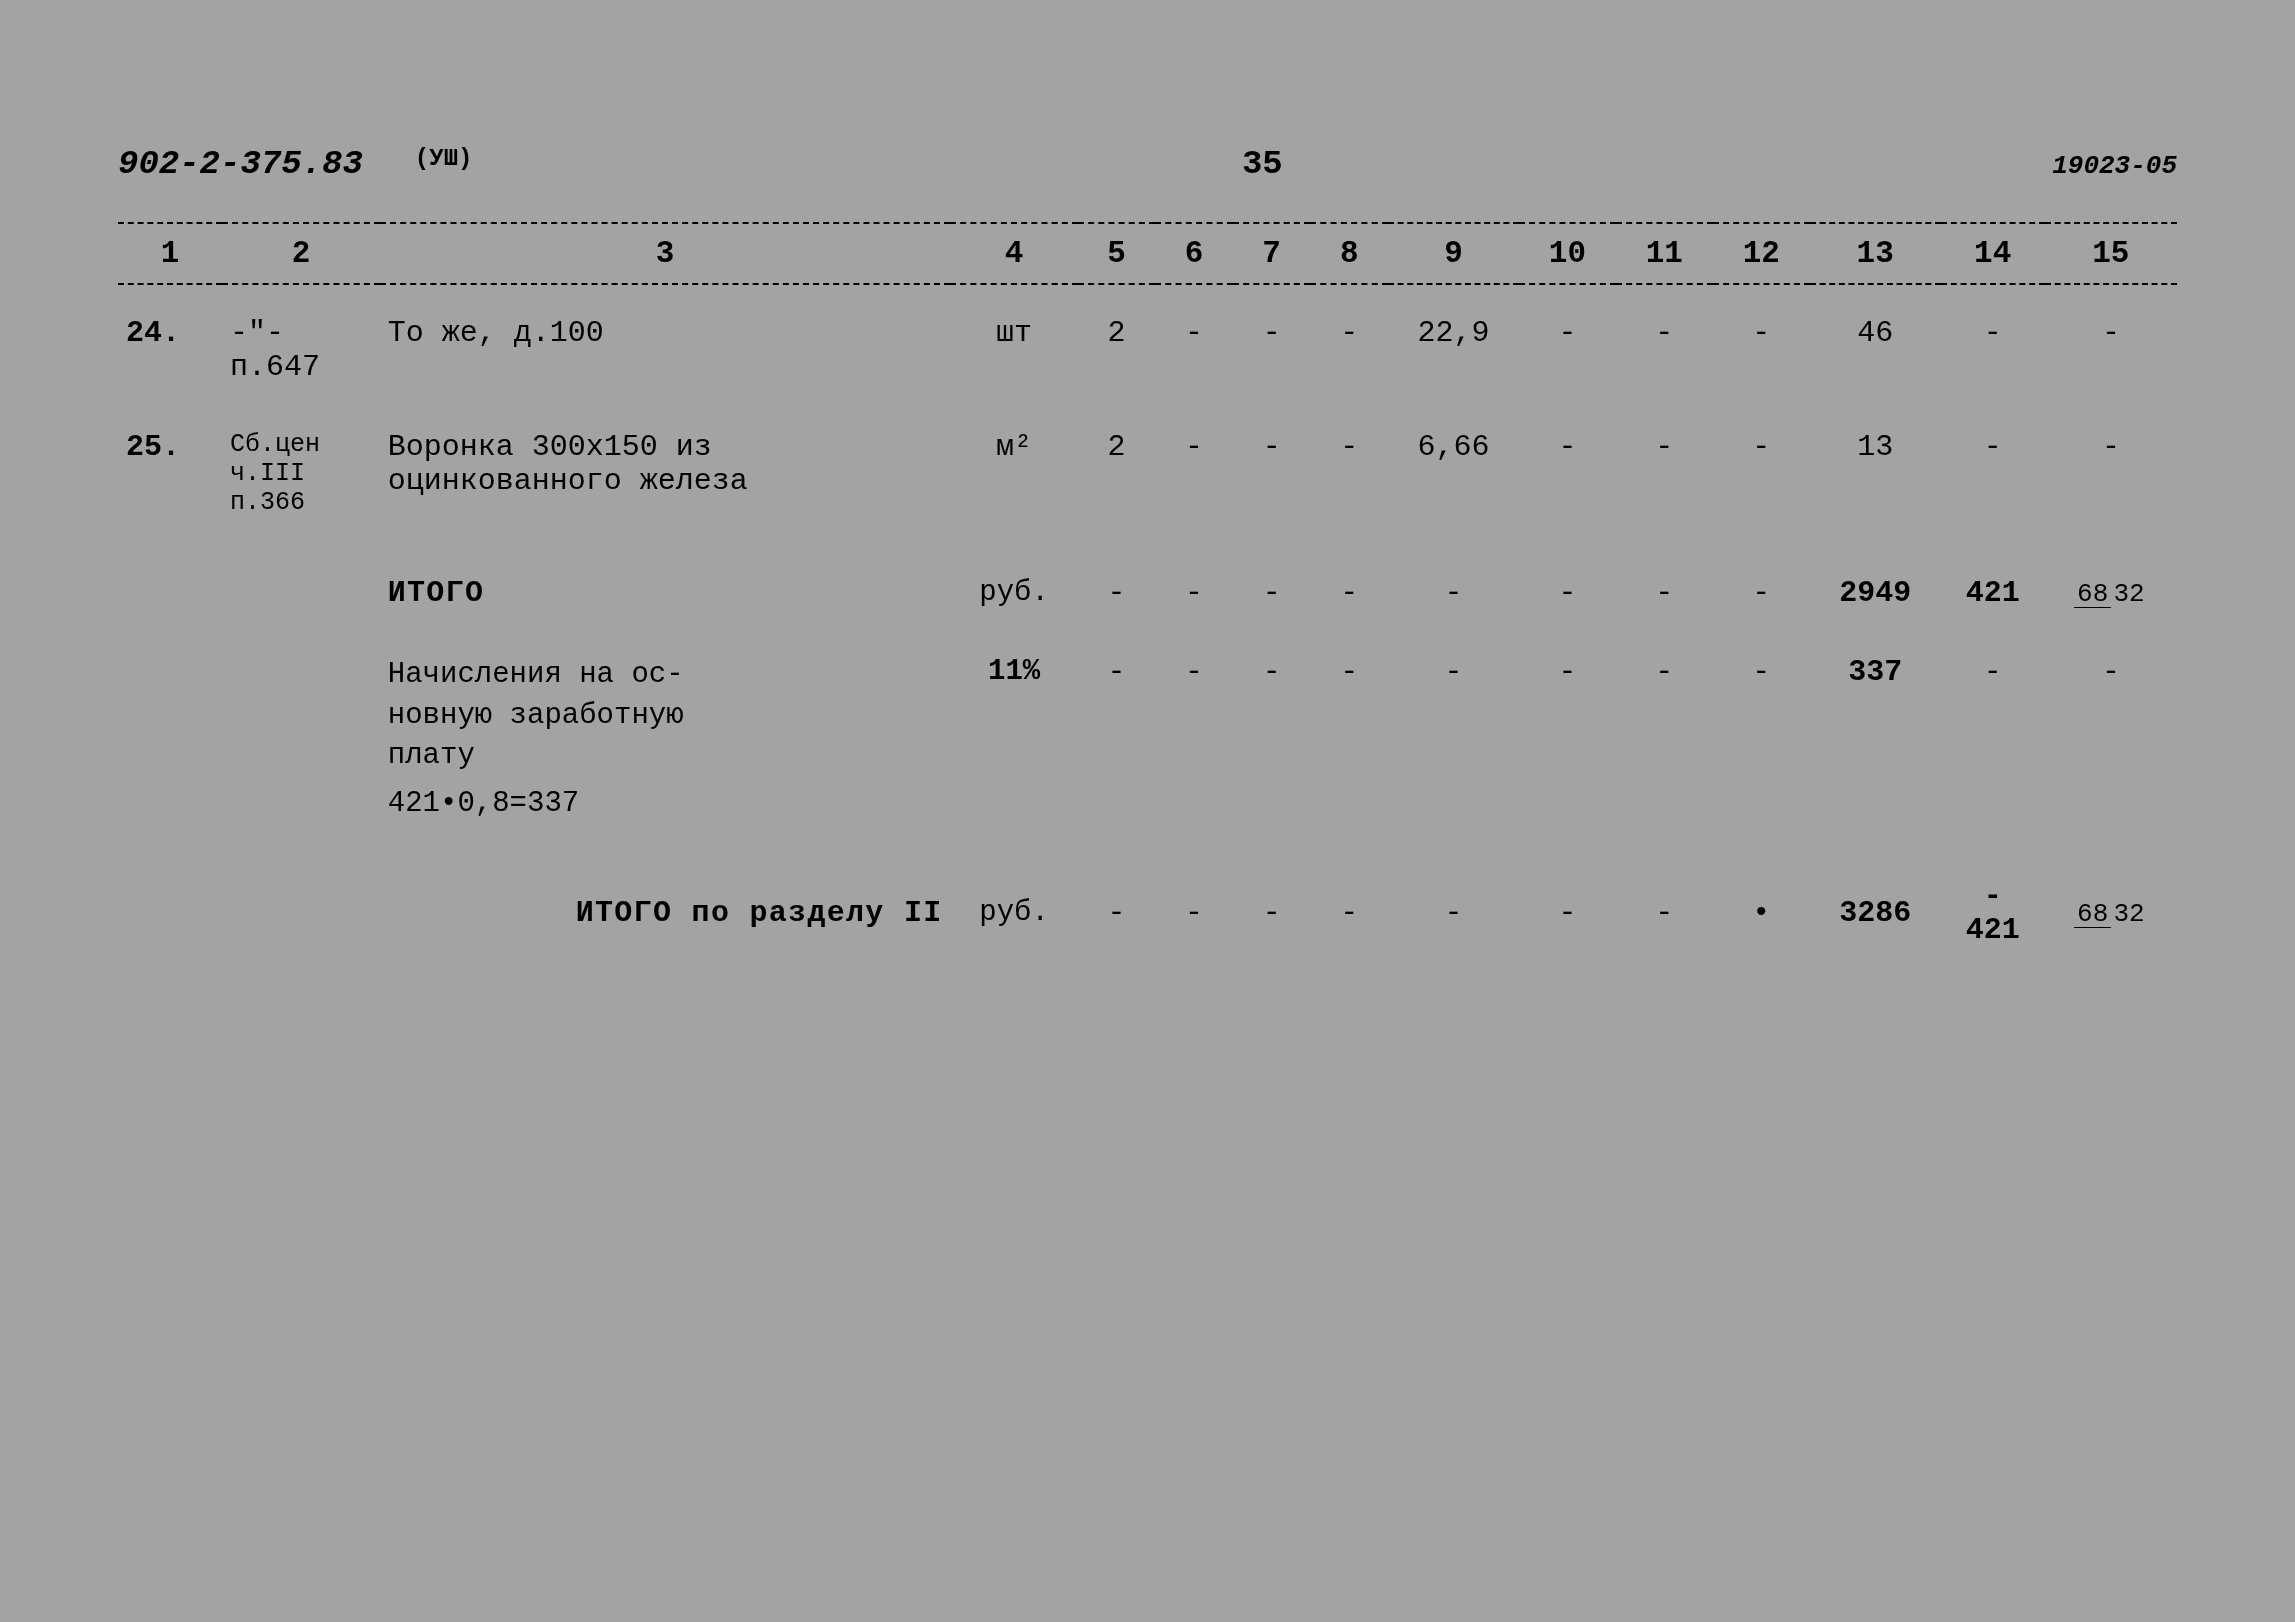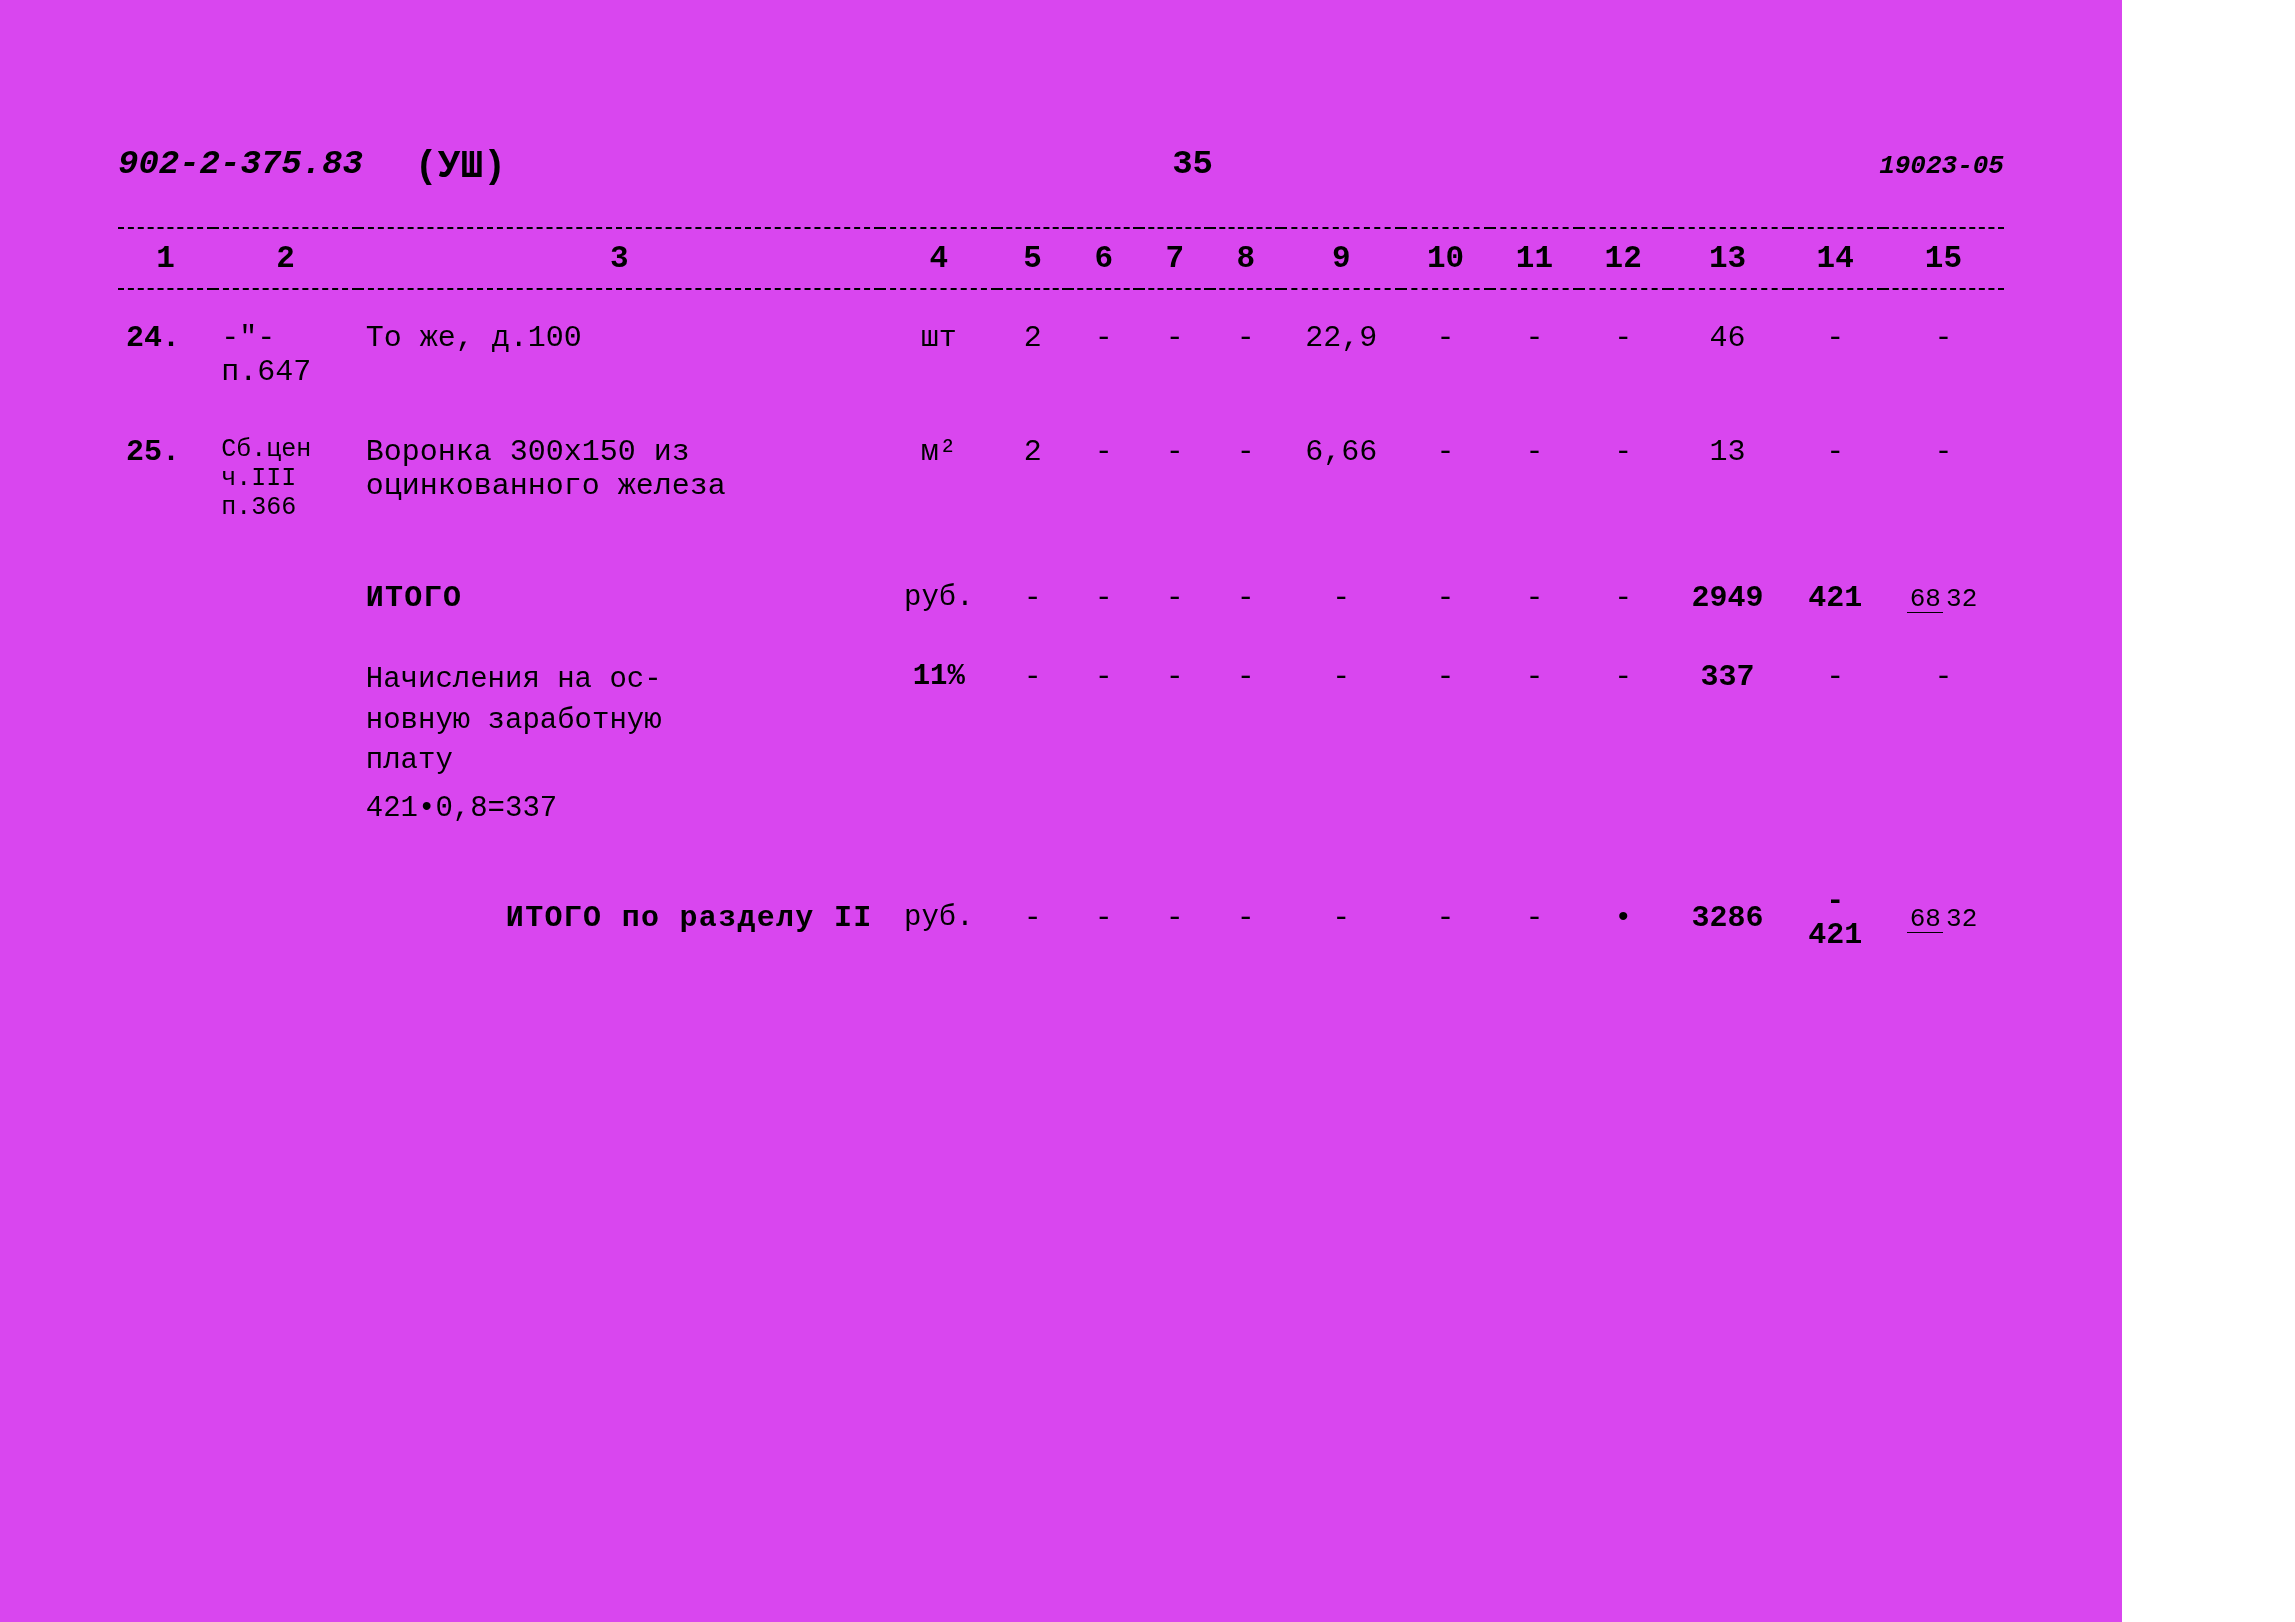--- a/index.html
+++ b/index.html
@@ -11,23 +11,23 @@
     body {
       background: #ffffff;
       font-family: 'Courier New', Courier, monospace;
       width: 2295px;
       height: 1623px;
       position: relative;
       overflow: hidden;
     }
 
     .page {
-      width: 2122px;
+      width: 2295px;
       height: 1623px;
-      background: #d946ef;
+      background: #a3a3a3;
       position: relative;
       padding: 105px 118px 105px 118px;
     }
 
     .header-line {
       display: flex;
       justify-content: space-between;
       align-items: baseline;
       margin-bottom: 39px;
       font-size: 34px;
@@ -38,21 +38,21 @@
       display: flex;
       gap: 52px;
     }
 
     .header-doc-num {
       font-size: 34px;
       font-style: italic;
     }
 
     .header-edition {
-      font-size: 38px;
+      font-size: 24px;
     }
 
     .header-center {
       font-size: 34px;
       font-weight: bold;
       margin-top: 40px;
     }
 
     .header-right {
       font-size: 26px;

